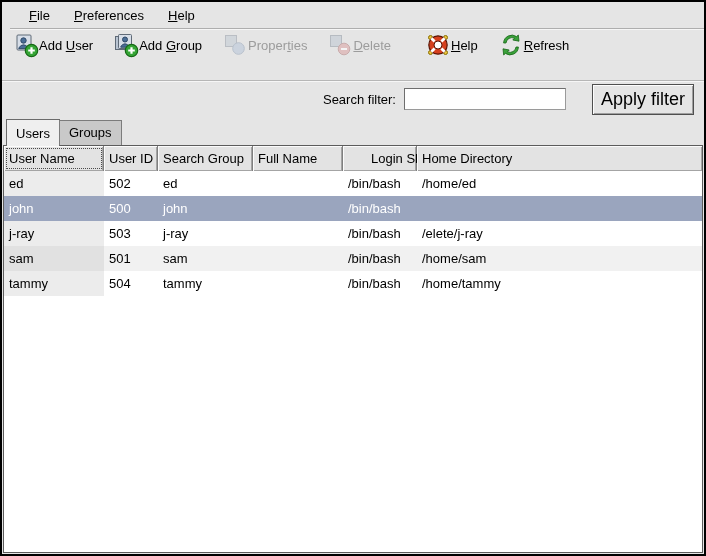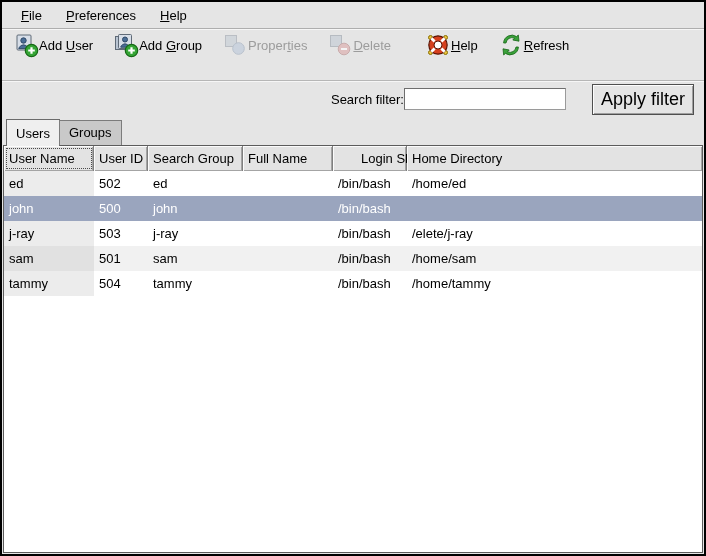--- a/index.html
+++ b/index.html
@@ -12,20 +12,21 @@
     width:706px;height:556px;box-sizing:border-box;
     border:2px solid #000;background:var(--window-bg);
     font-family:"Liberation Sans", sans-serif;font-size:13px;color:#000;
     display:flex;flex-direction:column;overflow:hidden;
   }
   
   .menubar{
     height:27px;box-sizing:border-box;display:flex;align-items:center;
     padding-left:12px;border-bottom:1px solid #aeaeae;box-shadow:0 1px 0 #f6f6f6;
     flex:0 0 auto;
+    margin-left:8px;
   }
   .menu-item{padding:3px 7px;margin-right:10px;cursor:default;}
   
   .toolbar{
     height:52px;box-sizing:border-box;display:flex;align-items:flex-start;
     padding:2px 0 0 2px;border-bottom:1px solid #b6b6b6;box-shadow:0 1px 0 #f6f6f6;
     flex:0 0 auto;
   }
   .tb-btn{
     display:flex;flex-direction:row;align-items:center;justify-content:flex-start;
@@ -33,21 +34,21 @@
   }
   .tb-btn .tb-icon{width:26px;height:26px;}
   .tb-btn .tb-label{margin-top:1px;white-space:nowrap;}
   .tb-btn.disabled .tb-label{color:var(--disabled-text);}
   .tb-gap{width:14px;}
   
   .filter-row{
     height:36px;box-sizing:border-box;display:flex;align-items:center;
     justify-content:flex-end;padding-right:10px;flex:0 0 auto;
   }
-  .filter-label{}
+  .filter-label{margin-right:8px;}
   .filter-input{
     width:162px;height:22px;box-sizing:border-box;background:#fff;
     border:1px solid #9a9a9a;border-top-color:#6e6e6e;border-left-color:#6e6e6e;
     font-family:"Liberation Sans", sans-serif;font-size:13px;padding:0 3px;outline:none;
   }
   .apply-btn{
     margin-left:26px;padding:4px 8px;background:var(--window-bg);
     border:1px solid #4f4f4f;
     box-shadow:inset 1px 1px 0 #fdfdfd, inset -1px -1px 0 #9f9f9f;
     font-family:"Liberation Sans", sans-serif;font-size:18px;cursor:default;
@@ -78,21 +79,21 @@
     border-right:1px solid #7f7f7f;
     box-shadow:inset 1px 1px 0 #fbfbfb, inset -1px -1px 0 #a4a4a4;
     white-space:nowrap;cursor:default;
   }
   .th.focused{outline:1px dotted #4a4a4a;outline-offset:-3px;justify-content:space-between;}
   .sort-arrow{
     width:0;height:0;margin-left:8px;
     border-left:4px solid transparent;border-right:4px solid transparent;
     border-top:5px solid #3a3a3a;
   }
-  .c0{width:90px;gap:44px;} .c1{width:54px;} .c2{width:95px;} .c3{width:90px;} .c4{width:74px;padding-left:28px;}
+  .c0{width:100px;gap:44px;} .c1{width:54px;} .c2{width:95px;} .c3{width:90px;} .c4{width:74px;padding-left:28px;}
   .c5{flex:1 1 auto;border-right:none;}
   .tbody{flex:0 0 auto;}
   .row{display:flex;height:25px;cursor:default;}
   .cell{
     box-sizing:border-box;display:flex;align-items:center;
     padding:0 5px;white-space:nowrap;overflow:hidden;
   }
   .row .cell.c0{background:#ececec;}
   .row:nth-child(even){background:#f1f1f1;}
   .row:nth-child(even) .cell.c0{background:#e1e1e1;}

